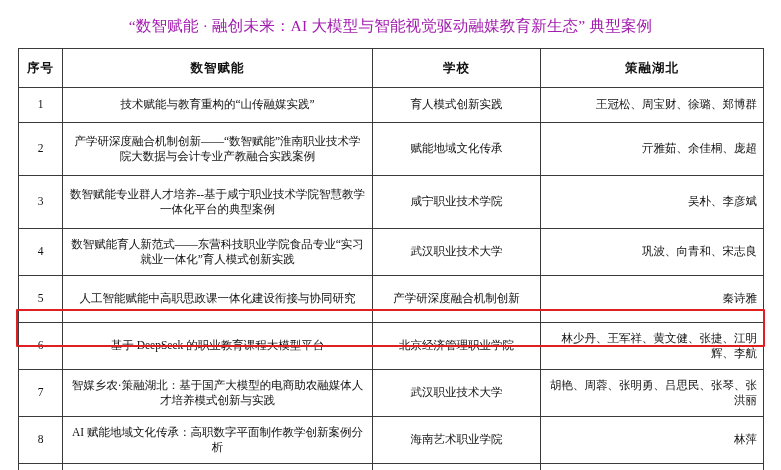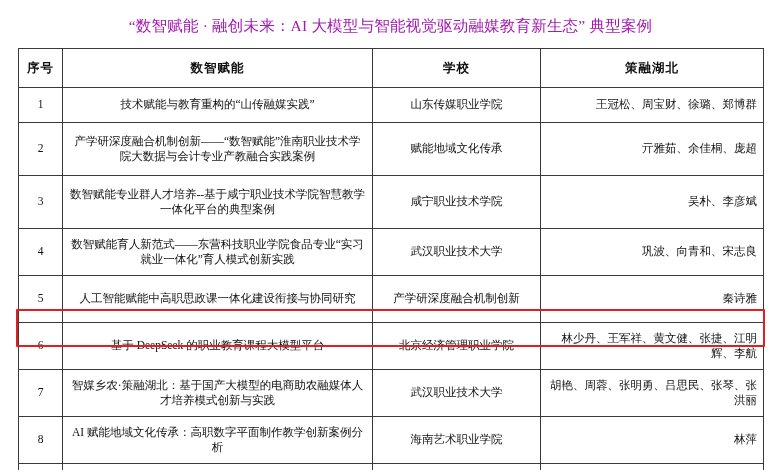--- a/index.html
+++ b/index.html
@@ -110,21 +110,21 @@
         <th>序号</th>
         <th>数智赋能</th>
         <th>学校</th>
         <th>策融湖北</th>
       </tr>
     </thead>
     <tbody>
       <tr class="row-h1">
         <td class="cell-no">1</td>
         <td class="cell-name">技术赋能与教育重构的“山传融媒实践”</td>
-        <td class="cell-school">山东传媒职业学院</td>
+        <td class="cell-school">育人模式创新实践</td>
         <td class="cell-team">王冠松、周宝财、徐璐、郑博群</td>
       </tr>
       <tr class="row-h3">
         <td class="cell-no">2</td>
         <td class="cell-name">产学研深度融合机制创新——“数智赋能”淮南职业技术学院大数据与会计专业产教融合实践案例</td>
         <td class="cell-school">赋能地域文化传承</td>
         <td class="cell-team">亓雅茹、余佳桐、庞超</td>
       </tr>
       <tr class="row-h3">
         <td class="cell-no">3</td>

